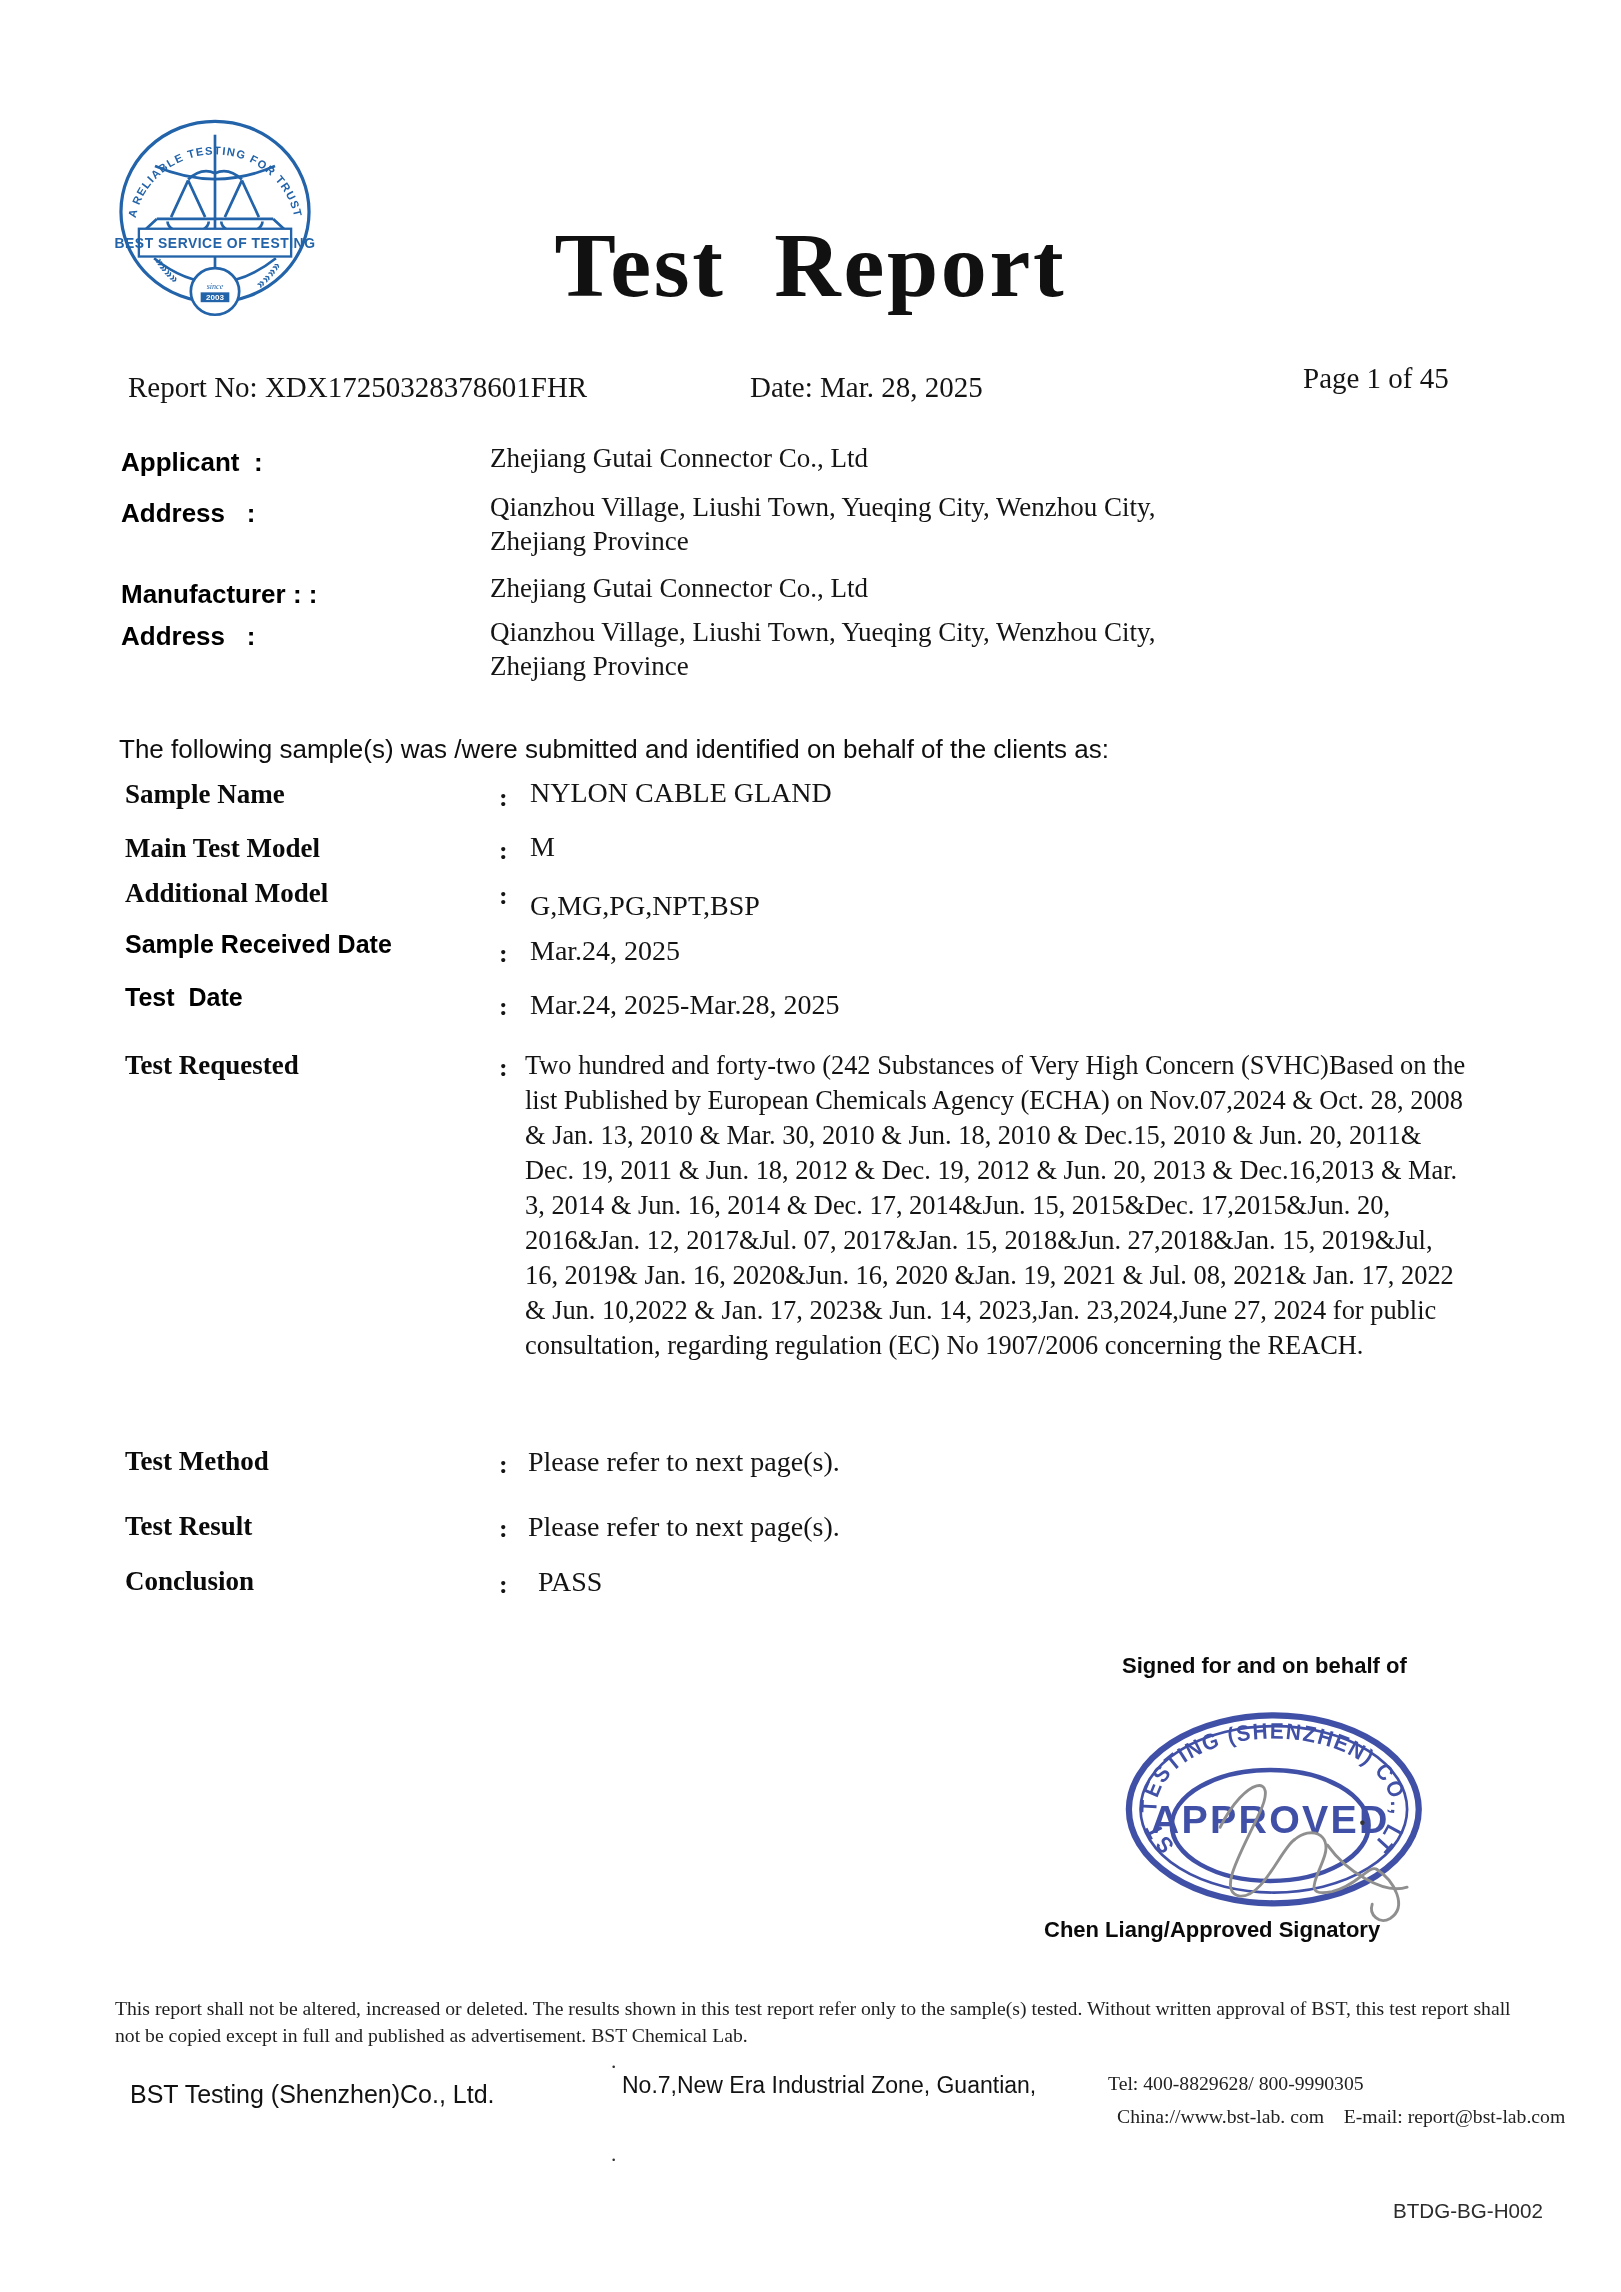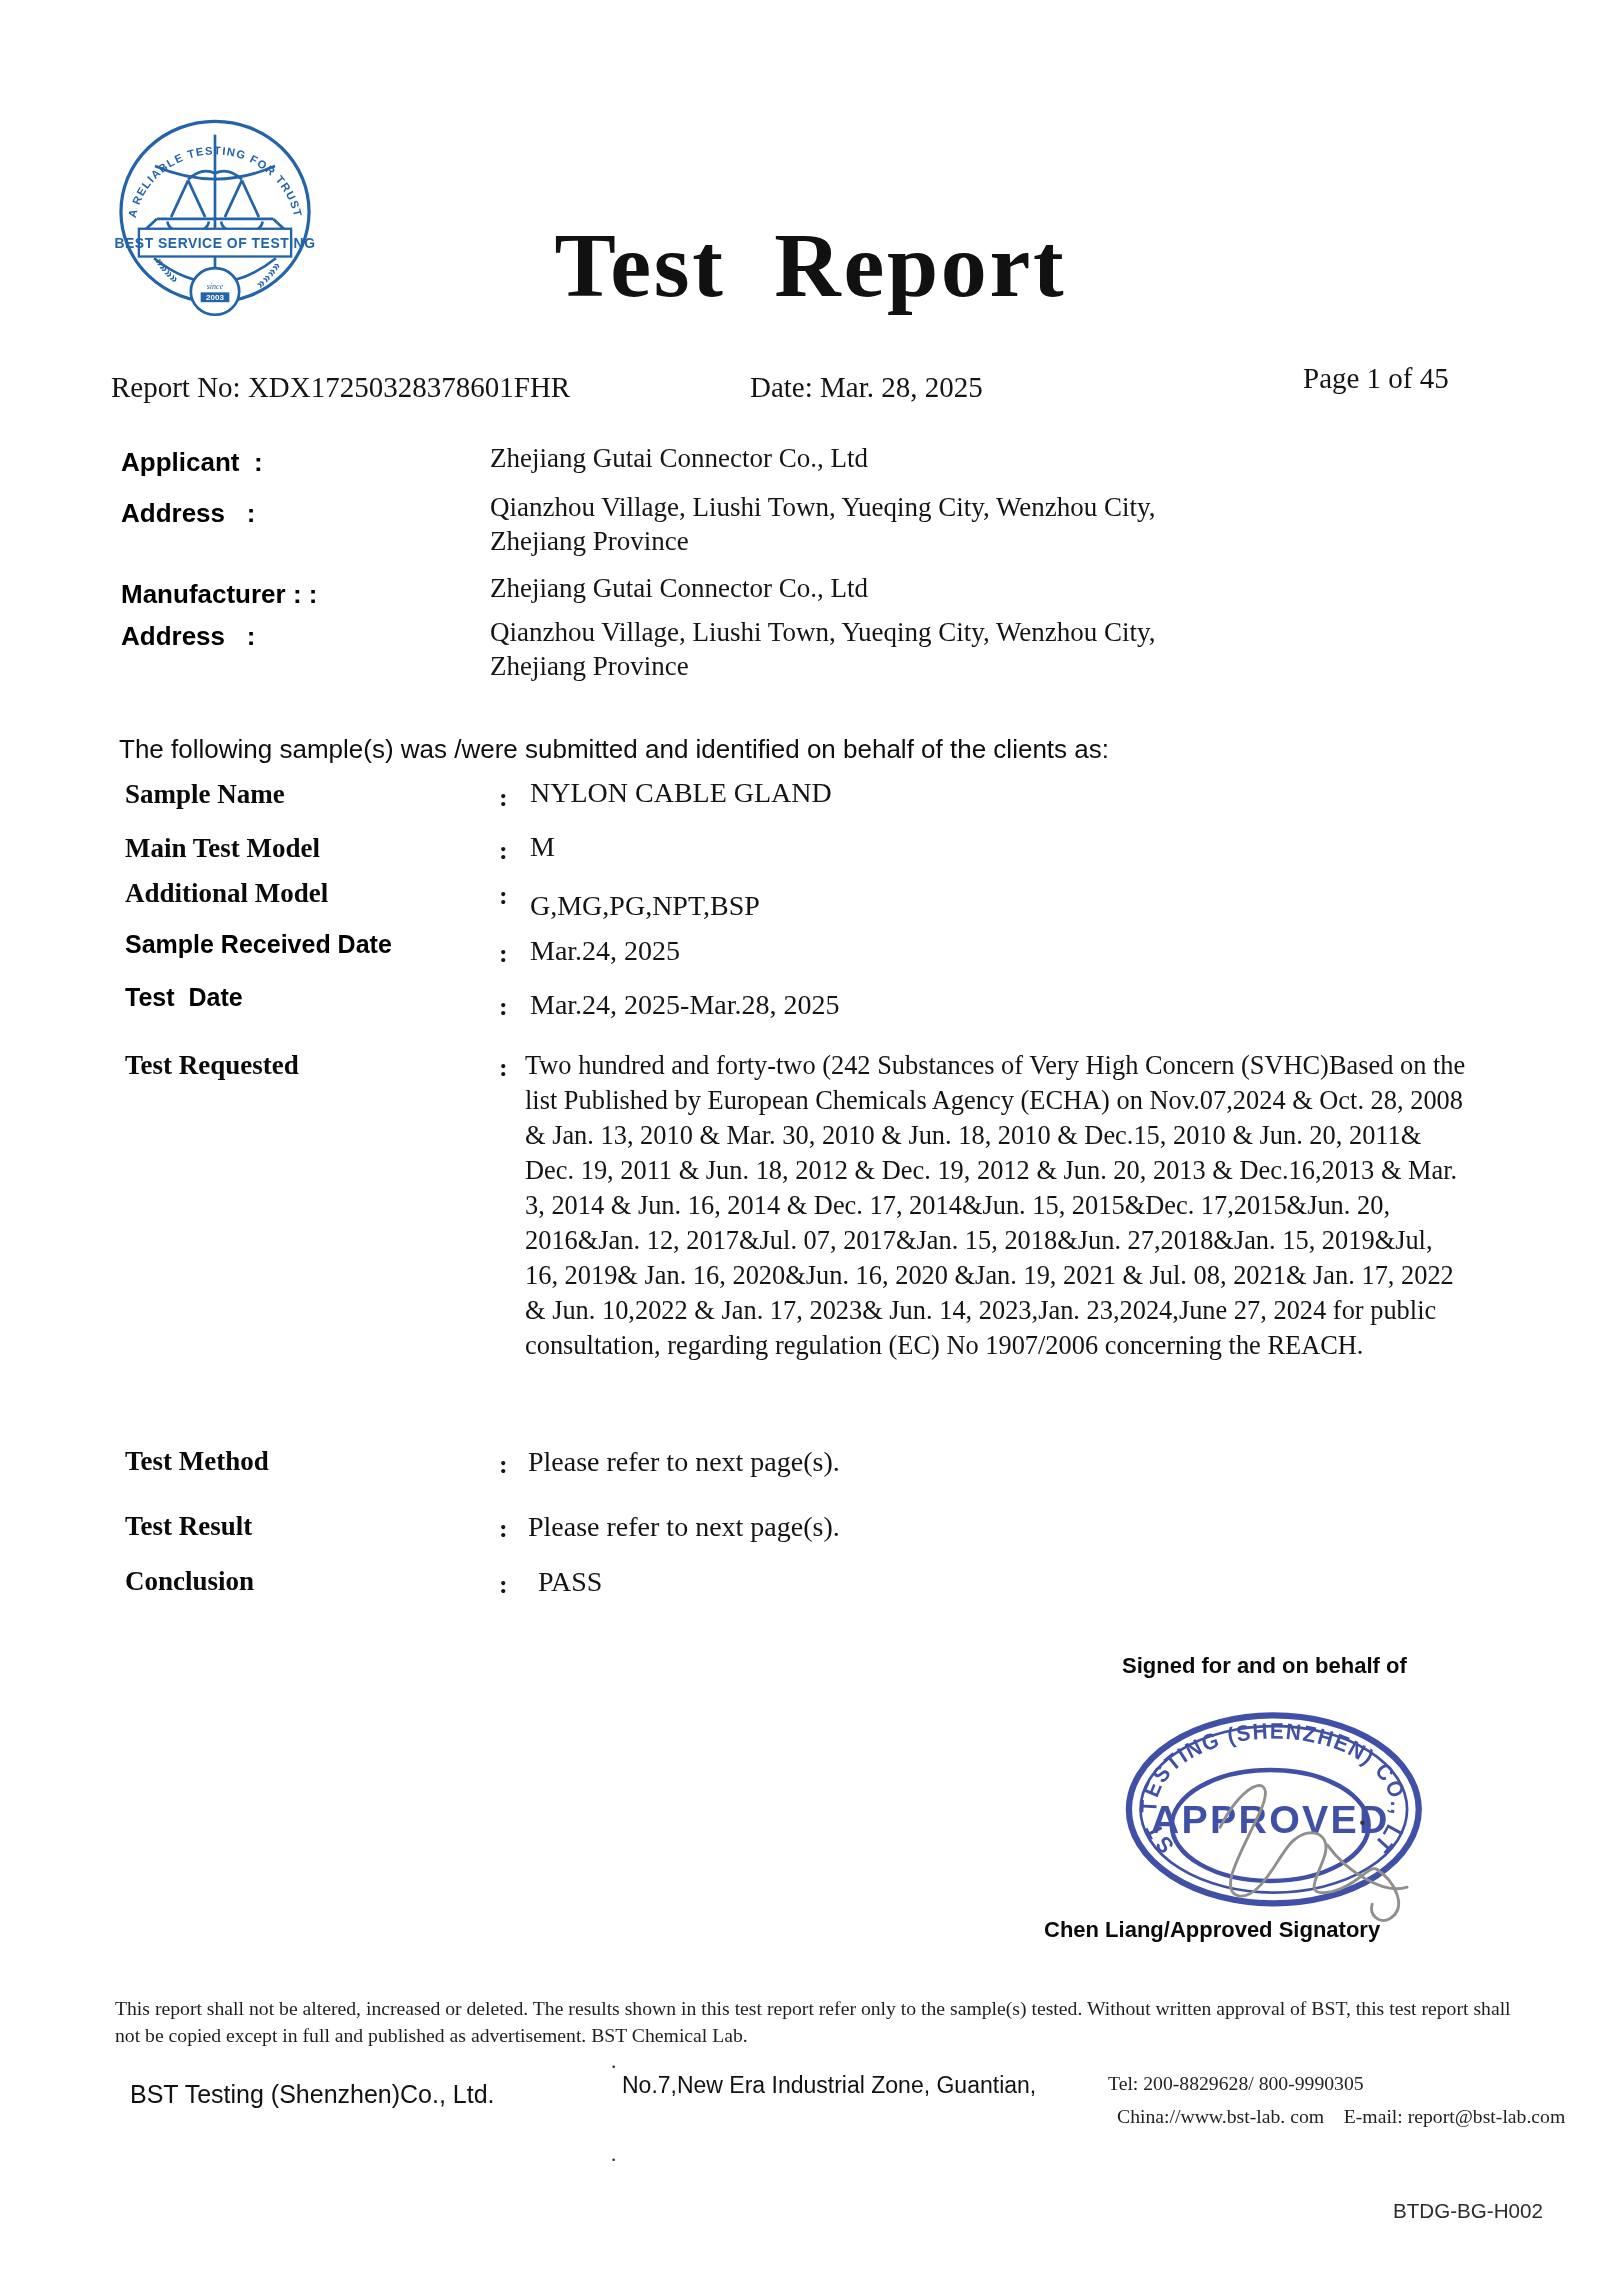--- a/index.html
+++ b/index.html
@@ -71,21 +71,21 @@
     </text>
 
     <ellipse cx="116" cy="197" rx="27" ry="26" fill="#ffffff" stroke="#2263a9" stroke-width="3"></ellipse>
     <text x="116" y="194" text-anchor="middle" font-family="Liberation Serif, serif" font-style="italic" font-size="9" fill="#2263a9">since</text>
     <rect x="100" y="198" width="32" height="11" fill="#2263a9"></rect>
     <text x="116" y="207" text-anchor="middle" font-family="Liberation Sans, sans-serif" font-size="9" font-weight="bold" fill="#ffffff">2003</text>
   </svg>
 
   <div id="title" class="abs serif">Test Report</div>
 
-  <span class="abs serif hmeta" style="left:111px;top:371px;">Report No: XDX17250328378601FHR</span>
+  <span class="abs serif hmeta" style="left:128px;top:371px;">Report No: XDX17250328378601FHR</span>
   <span class="abs serif hmeta" style="left:750px;top:371px;">Date: Mar. 28, 2025</span>
   <span class="abs serif hmeta" style="left:1303px;top:362px;">Page 1 of 45</span>
 
   <span class="abs sans plabel pre" style="left:121px;top:447px;">Applicant  :</span>
   <span class="abs serif pvalue" style="left:490px;top:441px;">Zhejiang Gutai Connector Co., Ltd</span>
 
   <span class="abs sans plabel pre" style="left:121px;top:498px;">Address   :</span>
   <span class="abs serif pvalue" style="left:490px;top:490px;">Qianzhou Village, Liushi Town, Yueqing City, Wenzhou City, Zhejiang Province</span>
 
   <span class="abs sans plabel pre" style="left:121px;top:579px;">Manufacturer : :</span>
@@ -154,19 +154,19 @@
 
   <span id="signatory" class="abs sans" style="left:1044px;top:1917px;">Chen Liang/Approved Signatory</span>
 
   <div id="disclaimer" class="abs serif" style="left:115px;top:1995px;">This report shall not be altered, increased or deleted. The results shown in this test report refer only to the sample(s) tested. Without written approval of BST, this test report shall not be copied except in full and published as advertisement. BST Chemical Lab.</div>
 
   <span class="abs sans foot-co" style="left:130px;top:2080px;">BST Testing (Shenzhen)Co., Ltd.</span>
   <span class="abs serif dot" style="left:611px;top:2049px;">.</span>
   <div class="abs sans foot-addr" style="left:622px;top:2069px;width:484px;">
     <div>No.7,New Era Industrial Zone, Guantian,</div>
   </div>
-  <span class="abs serif foot-tel" style="left:1108px;top:2072px;">Tel: 200-8829628/ 800-9990305</span>
+  <span class="abs serif foot-tel" style="left:1108px;top:2072px;">Tel: 400-8829628/ 800-9990305</span>
   <span class="abs serif foot-tel pre" style="left:1117px;top:2105px;">China://www.bst-lab. com    E-mail: report@bst-lab.com</span>
   <span class="abs serif dot" style="left:611px;top:2142px;">.</span>
   <span id="doccode" class="abs sans" style="left:1393px;top:2199px;">BTDG-BG-H002</span>
 
 </div>
 
 
 </body></html>

